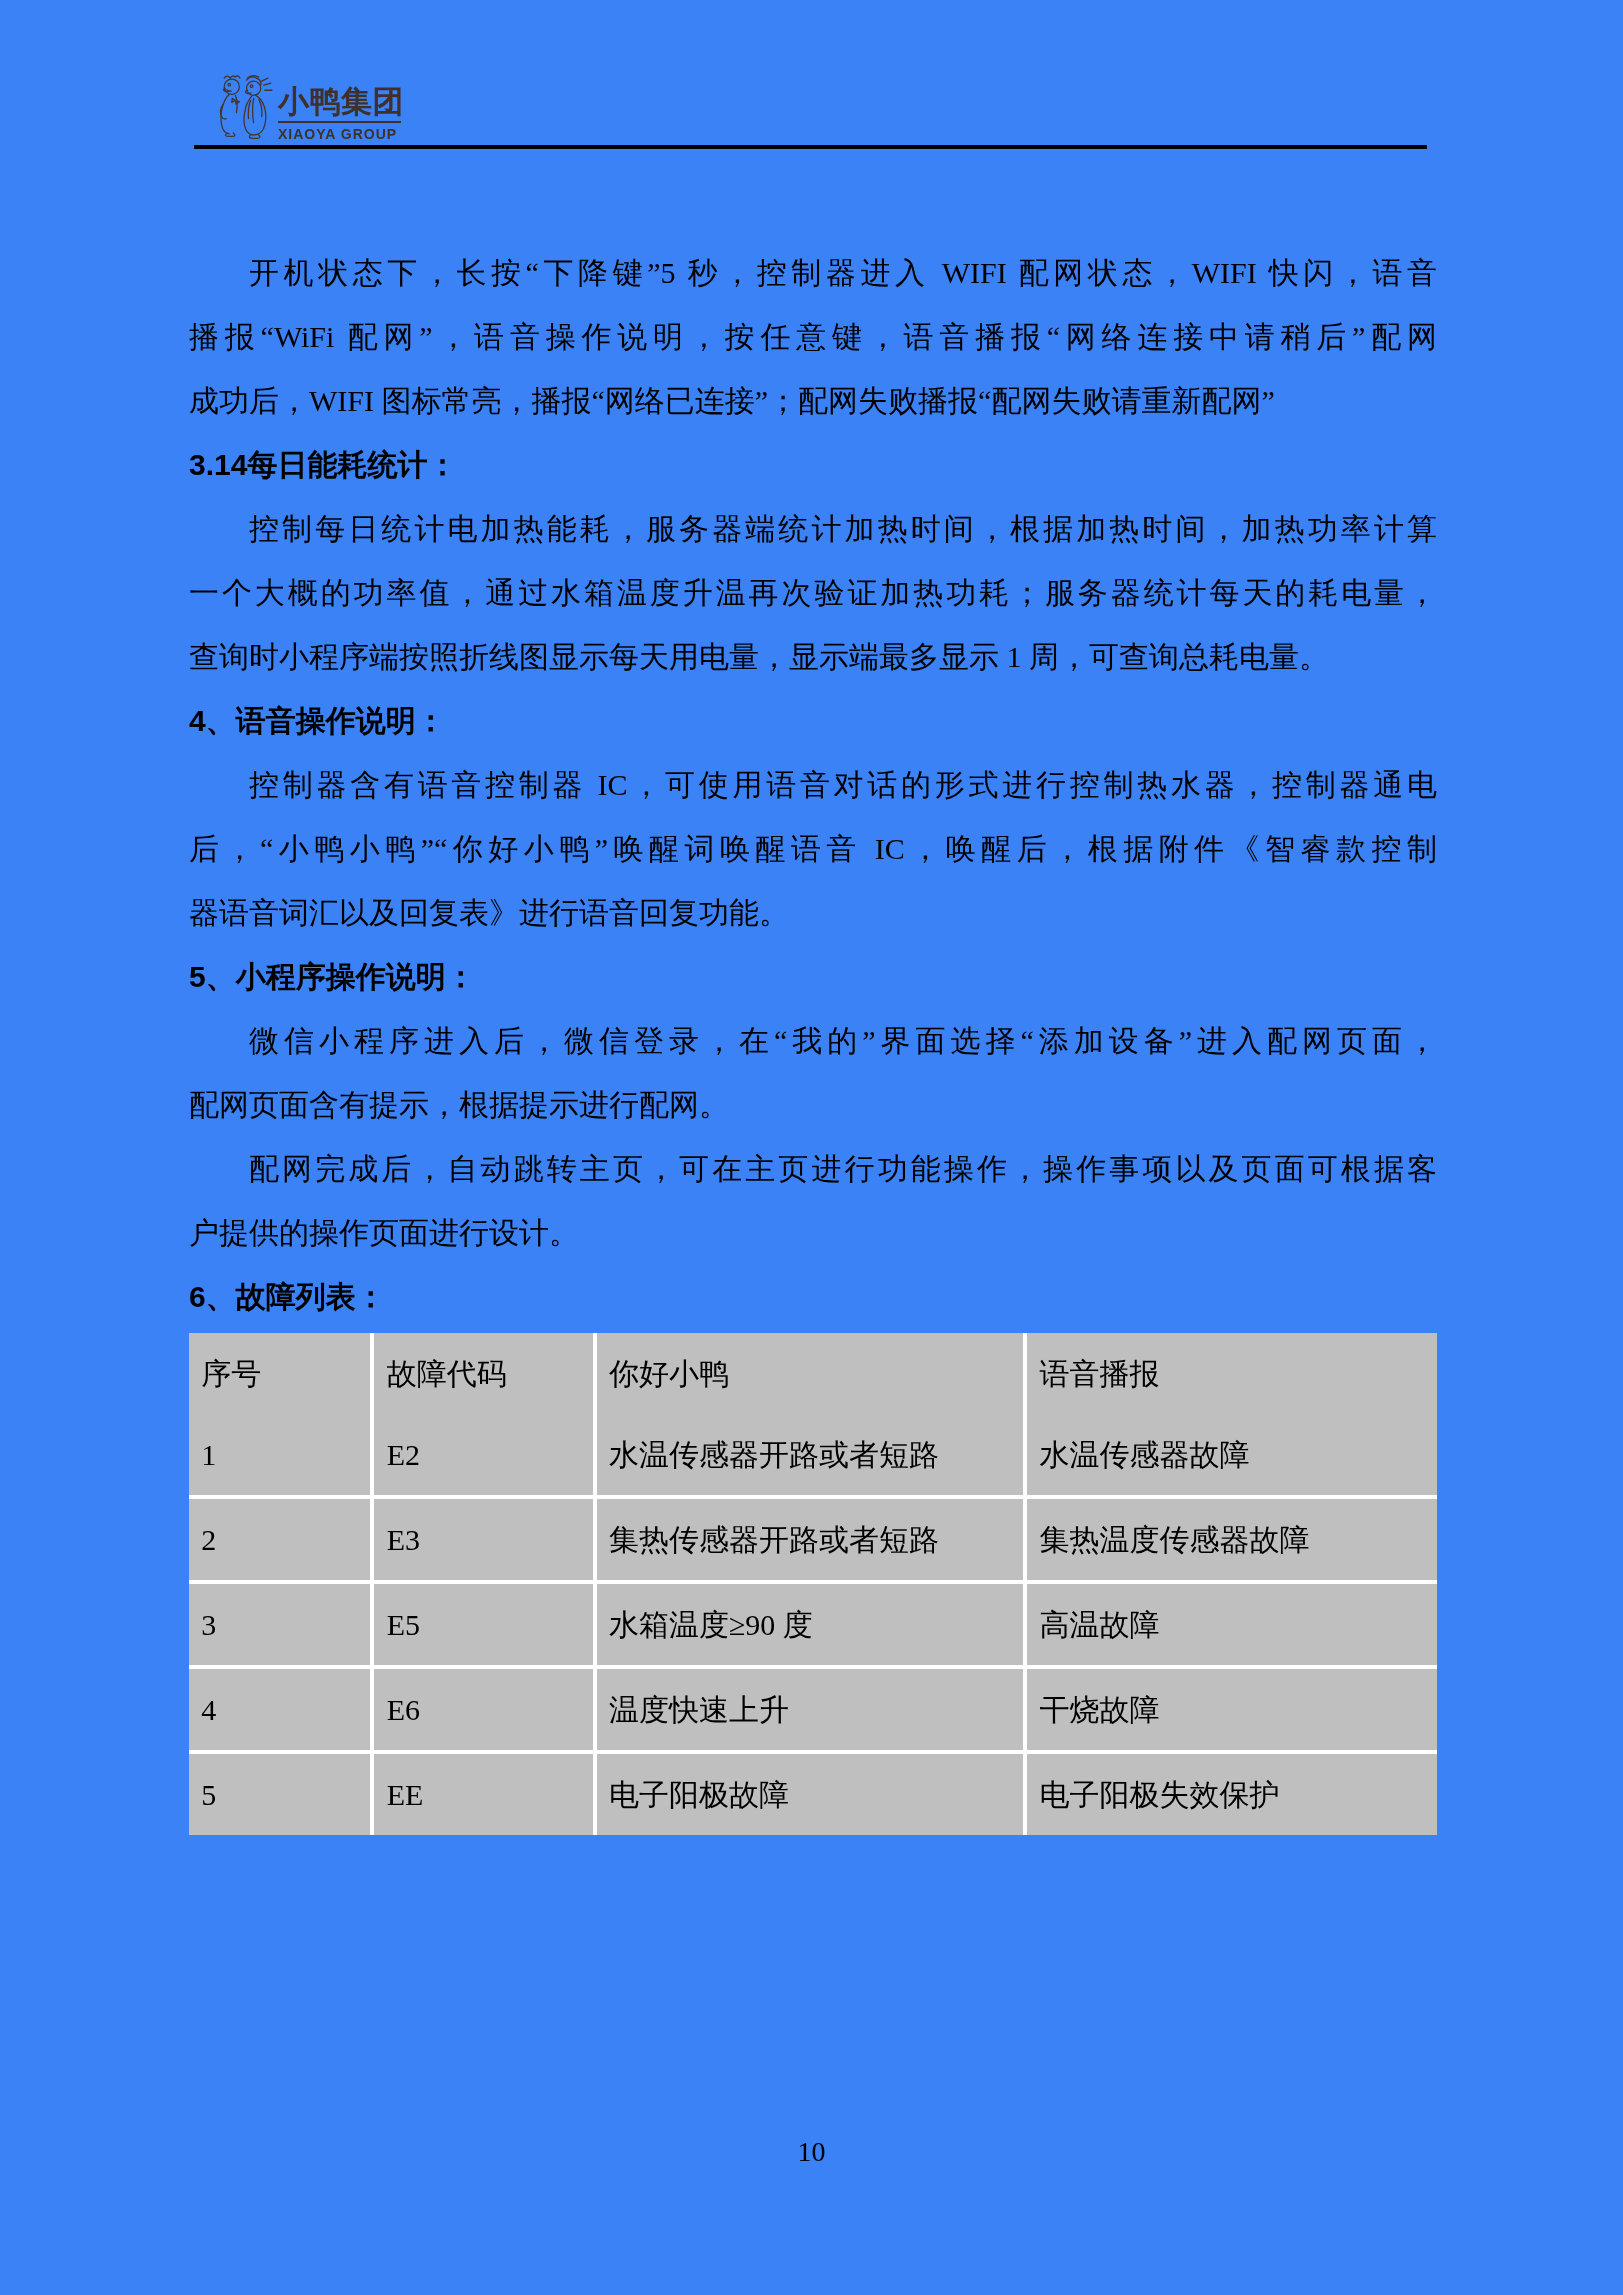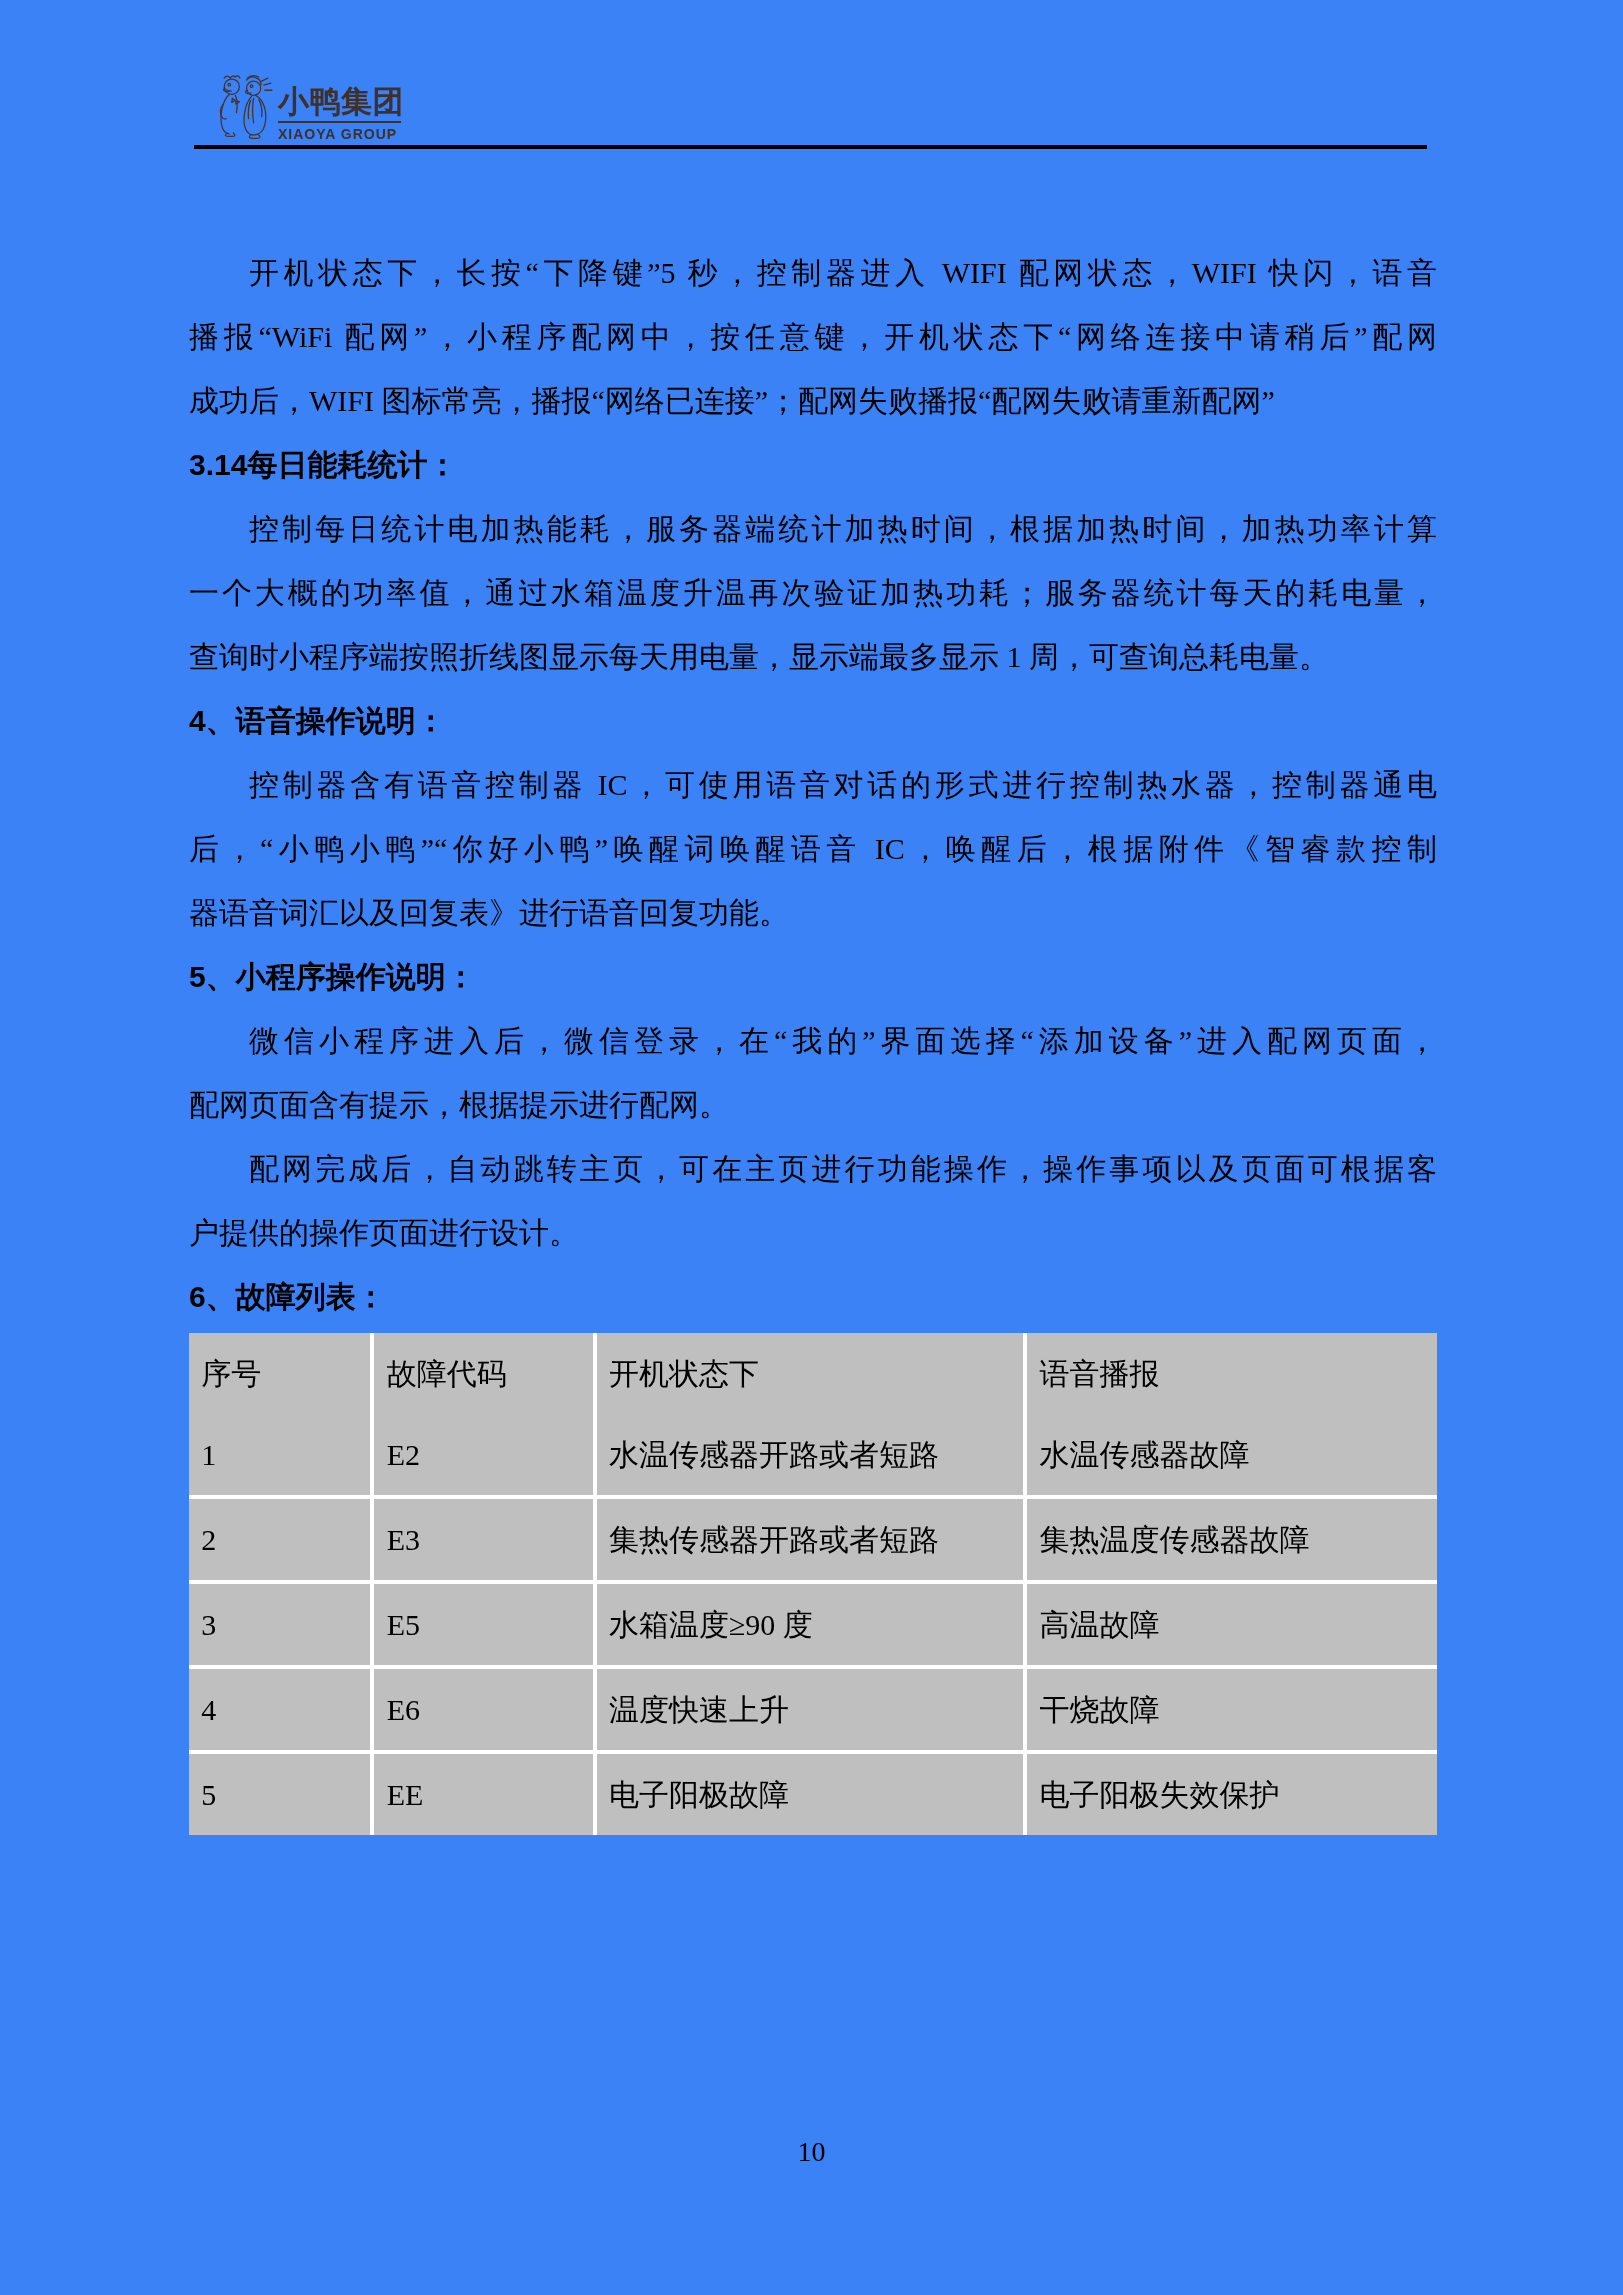--- a/index.html
+++ b/index.html
@@ -121,21 +121,21 @@
     <div class="brand-underline"></div>
     <div class="brand-en">XIAOYA GROUP</div>
   </div>
 
   <div class="header-rule"></div>
 
   <div class="content">
 
     <div class="para">
         <div class="line">开机状态下，长按“下降键”5 秒，控制器进入 WIFI 配网状态，WIFI 快闪，语音</div>
-        <div class="line">播报“WiFi 配网”，小程序配网中，按任意键，开机状态下“网络连接中请稍后”配网</div>
+        <div class="line">播报“WiFi 配网”，语音操作说明，按任意键，语音播报“网络连接中请稍后”配网</div>
         <div class="line">成功后，WIFI 图标常亮，播报“网络已连接”；配网失败播报“配网失败请重新配网”</div>
       </div>
 
     <div class="heading">3.14每日能耗统计：</div>
 
     <div class="para">
         <div class="line">控制每日统计电加热能耗，服务器端统计加热时间，根据加热时间，加热功率计算</div>
         <div class="line">一个大概的功率值，通过水箱温度升温再次验证加热功耗；服务器统计每天的耗电量，</div>
         <div class="line">查询时小程序端按照折线图显示每天用电量，显示端最多显示 1 周，可查询总耗电量。</div>
       </div>
@@ -166,21 +166,21 @@
       <colgroup>
         <col style="width:14.7%">
         <col style="width:17.8%">
         <col style="width:34.5%">
         <col style="width:33.0%">
       </colgroup>
       <tbody>
         <tr>
             <td>序号</td>
             <td>故障代码</td>
-            <td>开机状态下</td>
+            <td>你好小鸭</td>
             <td>语音播报</td>
           </tr>
       </tbody>
       <tbody>
           <tr>
             <td>1</td>
             <td>E2</td>
             <td>水温传感器开路或者短路</td>
             <td>水温传感器故障</td>
           </tr>

